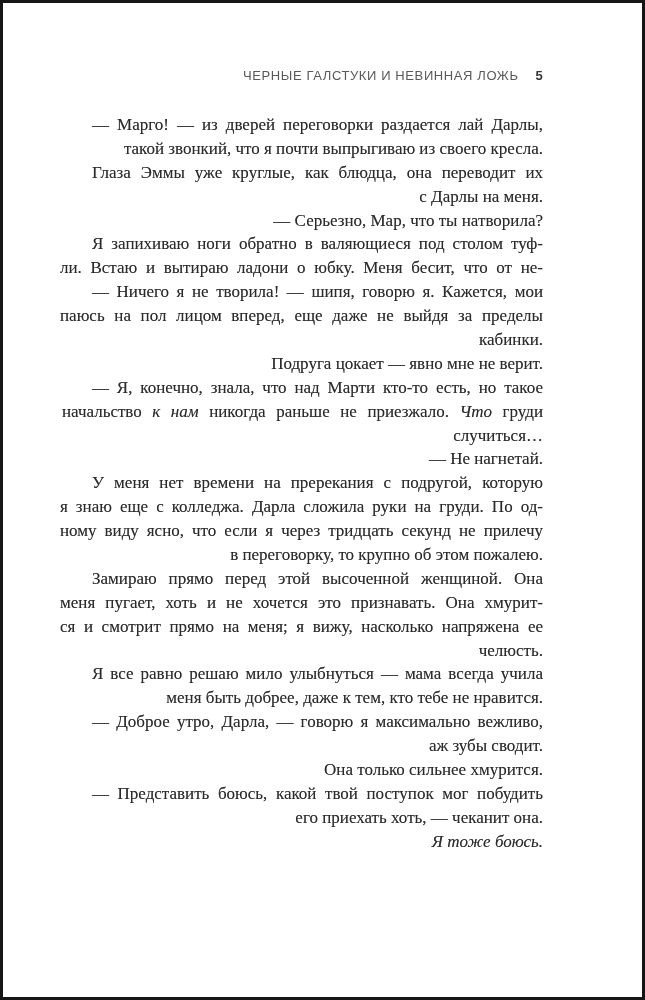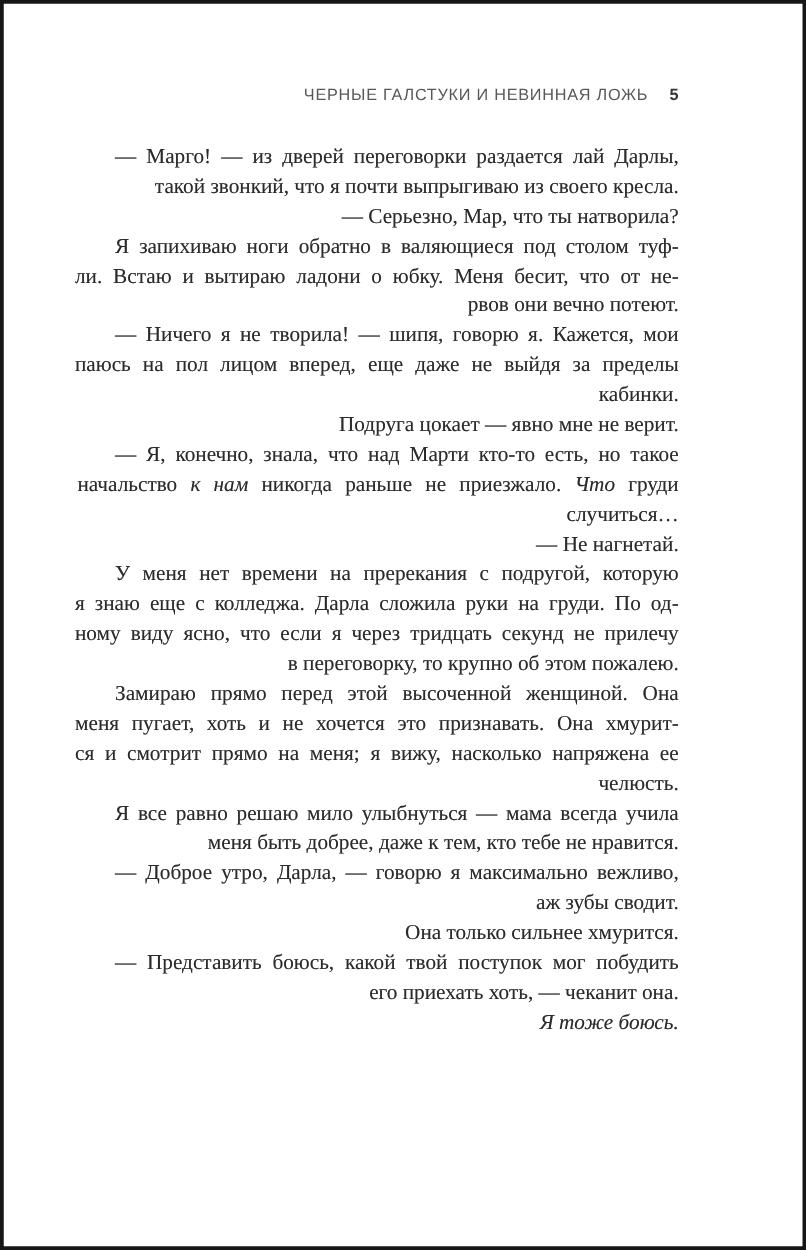--- a/index.html
+++ b/index.html
@@ -65,26 +65,29 @@
 <div class="page-inner">
   <div class="running-header">
     <span>ЧЕРНЫЕ ГАЛСТУКИ И НЕВИННАЯ ЛОЖЬ</span><span class="pagenum">5</span>
   </div>
   <div class="page-body">
       <div class="paragraph">
         <div class="text-line indent" style="word-spacing: 3.76758px;"><span><span>— Марго! — из дверей переговорки раздается лай Дарлы,</span></span></div>
         <div class="text-line"><span><span>такой звонкий, что я почти выпрыгиваю из своего кресла.</span></span></div>
       </div>
       <div class="paragraph">
+        <div class="text-line indent" style="word-spacing: 5.67383px;"><span><span>Глаза Эммы уже круглые, как блюдца, она переводит их</span></span></div>
+        <div class="text-line"><span><span>с Дарлы на меня.</span></span></div>
+      </div>
+      <div class="paragraph">
         <div class="text-line indent"><span><span>— Серьезно, Мар, что ты натворила?</span></span></div>
       </div>
       <div class="paragraph">
         <div class="text-line indent" style="word-spacing: 3.76562px;"><span><span>Я запихиваю ноги обратно в валяющиеся под столом туф-</span></span></div>
         <div class="text-line" style="word-spacing: 4.40767px;"><span><span>ли. Встаю и вытираю ладони о юбку. Меня бесит, что от не-</span></span></div>
-        <div class="text-line"><span><span>рвов они вечно потеют.</span></span></div>
       </div>
       <div class="paragraph">
         <div class="text-line indent" style="word-spacing: 3.29688px;"><span><span>— Ничего я не творила! — шипя, говорю я. Кажется, мои</span></span></div>
         <div class="text-line" style="word-spacing: 5.39687px;"><span><span>паюсь на пол лицом вперед, еще даже не выйдя за пределы</span></span></div>
         <div class="text-line"><span><span>кабинки.</span></span></div>
       </div>
       <div class="paragraph">
         <div class="text-line indent"><span><span>Подруга цокает — явно мне не верит.</span></span></div>
       </div>
       <div class="paragraph">

